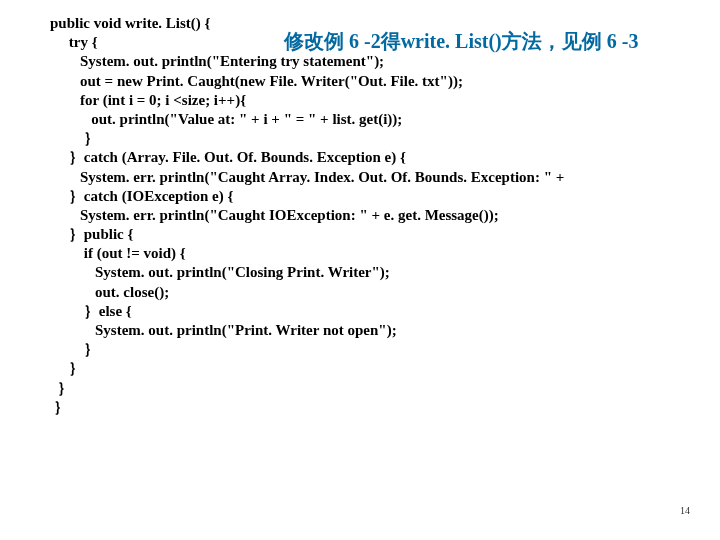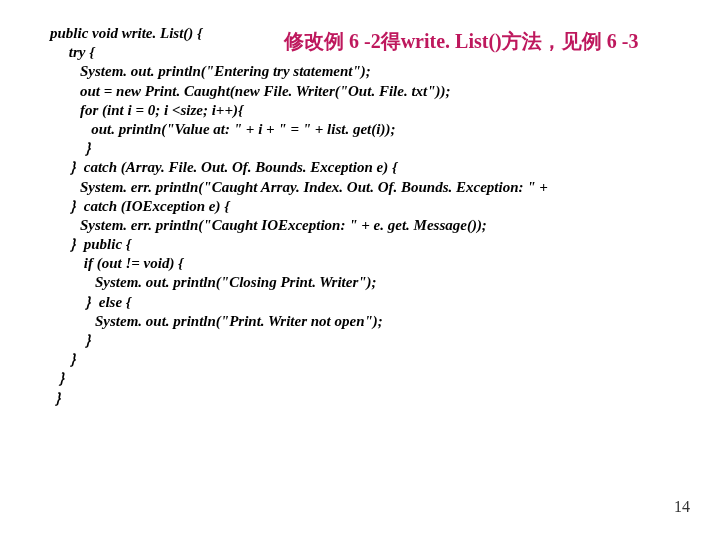--- a/index.html
+++ b/index.html
@@ -8,43 +8,42 @@
     width: 720px;
     height: 540px;
     background: #fff;
     font-family: "Times New Roman", serif;
     font-size: 15px;
     font-weight: bold;
     color: #000;
     position: relative;
   }
   .content {
-    padding: 24px 0 0 50px;
+    padding: 14px 0 0 50px;
     line-height: 1.28;
-    font-style: italic;
   }
   .line {
     white-space: pre;
   }
   .red {
-    color: #be185d;
+    color: #0369a1;
     font-size: 20px;
   }
   .annotation {
     position: absolute;
     top: 28px;
     left: 284px;
     width: 420px;
   }
   .page-num {
     position: absolute;
     right: 30px;
     bottom: 24px;
     font-weight: normal;
-    font-size: 16px;
+    font-size: 10px;
     color: #333;
   }
 </style>
 </head>
 <body>
 
 <div class="content">
   <div class="line">public void write. List() {</div>
   <div class="line">     try {</div>
   <div class="line">        System. out. println("Entering try statement");</div>
@@ -53,20 +52,21 @@
   <div class="line">        for (int i = 0; i &lt;size; i++){</div>
   <div class="line">           out. println("Value at: " + i + " = " + list. get(i));</div>
   <div class="line">         ｝</div>
   <div class="line">     ｝catch (Array. File. Out. Of. Bounds. Exception e) {</div>
   <div class="line">        System. err. println("Caught Array. Index. Out. Of. Bounds. Exception: " +</div>
   <div class="line">     ｝catch (IOException e) {</div>
   <div class="line">        System. err. println("Caught IOException: " + e. get. Message());</div>
   <div class="line">     ｝public {</div>
   <div class="line">         if (out != void) {</div>
   <div class="line">            System. out. println("Closing Print. Writer");</div>
+  <div class="line">            out. close();</div>
   <div class="line">         ｝else {</div>
   <div class="line">            System. out. println("Print. Writer not open");</div>
   <div class="line">         ｝</div>
   <div class="line">     ｝</div>
   <div class="line">  ｝</div>
   <div class="line"> ｝</div>
 </div>
 
 <div class="annotation red">修改例 6 -2得write. List()方法，见例 6 -3</div>
 

